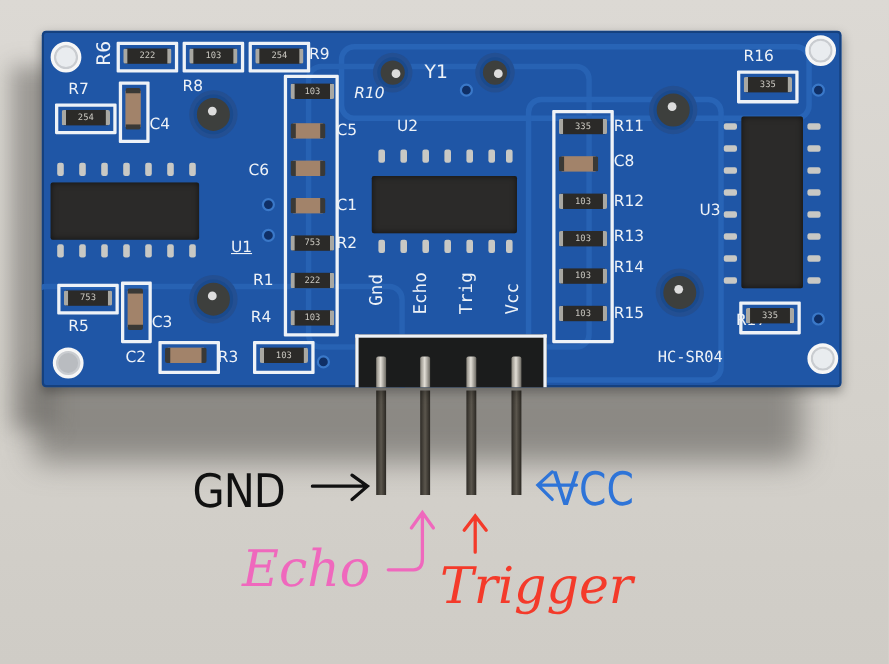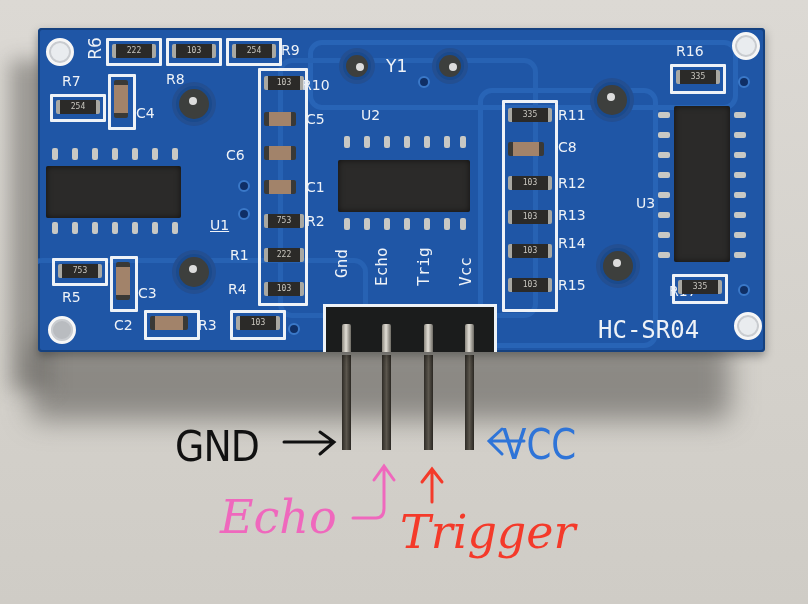--- a/index.html
+++ b/index.html
@@ -120,21 +120,21 @@
 
   <div class="silk" style="left:76px;top:290px;">C2</div>
   <div class="pad-box" style="left:106px;top:282px;width:50px;height:24px;"></div>
   <div class="cap" style="left:112px;top:288px;width:28px;"></div>
   <div class="silk" style="left:160px;top:290px;">R3</div>
   <div class="pad-box" style="left:192px;top:282px;width:50px;height:24px;"></div>
   <div class="res" style="left:198px;top:288px;width:36px;">103</div>
 
   <div class="pad-box" style="left:220px;top:40px;width:44px;height:232px;"></div>
   <div class="res" style="left:226px;top:48px;width:32px;">103</div>
-  <div class="silk" style="left:264px;top:50px;">R10</div>
+  <div class="silk" style="left:284px;top:50px;font-style:italic;">R10</div>
   <div class="cap" style="left:226px;top:84px;width:22px;"></div>
   <div class="silk" style="left:268px;top:84px;">C5</div>
   <div class="cap" style="left:226px;top:118px;width:22px;"></div>
   <div class="silk" style="left:188px;top:120px;">C6</div>
   <div class="cap" style="left:226px;top:152px;width:22px;"></div>
   <div class="silk" style="left:268px;top:152px;text-align:right;">C1</div>
   <div class="res" style="left:226px;top:186px;width:32px;">753</div>
   <div class="silk" style="left:268px;top:186px;">R2</div>
   <div class="res" style="left:226px;top:220px;width:32px;">222</div>
   <div class="silk" style="left:192px;top:220px;">R1</div>
@@ -176,21 +176,21 @@
   <div class="silk" style="left:520px;top:112px;">C8</div>
   <div class="res" style="left:470px;top:148px;width:36px;">103</div>
   <div class="silk" style="left:520px;top:148px;">R12</div>
   <div class="res" style="left:470px;top:182px;width:36px;">103</div>
   <div class="silk" style="left:520px;top:180px;text-align:center;">R13</div>
   <div class="res" style="left:470px;top:216px;width:36px;">103</div>
   <div class="silk" style="left:520px;top:208px;">R14</div>
   <div class="res" style="left:470px;top:250px;width:36px;">103</div>
   <div class="silk" style="left:520px;top:250px;">R15</div>
 
-  <div class="silk" style="left:598px;top:168px;">U3</div>
+  <div class="silk" style="left:598px;top:156px;">U3</div>
   <div class="ic" style="left:636px;top:78px;width:56px;height:156px;"></div>
   <div class="pinh" style="left:620px;top:84px;"></div>
   <div class="pinh" style="left:620px;top:104px;"></div>
   <div class="pinh" style="left:620px;top:124px;"></div>
   <div class="pinh" style="left:620px;top:144px;"></div>
   <div class="pinh" style="left:620px;top:164px;"></div>
   <div class="pinh" style="left:620px;top:184px;"></div>
   <div class="pinh" style="left:620px;top:204px;"></div>
   <div class="pinh" style="left:620px;top:224px;"></div>
   <div class="pinh" style="left:696px;top:84px;"></div>
@@ -203,21 +203,21 @@
   <div class="pinh" style="left:696px;top:224px;"></div>
 
   <div class="silk" style="left:638px;top:16px;">R16</div>
   <div class="pad-box" style="left:632px;top:36px;width:50px;height:24px;"></div>
   <div class="res" style="left:638px;top:42px;width:36px;">335</div>
 
   <div class="silk" style="left:612px;top:256px;margin-left:19px;">R17</div>
   <div class="pad-box" style="left:634px;top:246px;width:50px;height:24px;"></div>
   <div class="res" style="left:640px;top:252px;width:36px;">335</div>
 
-  <div class="silk" style="left:560px;top:290px;font-size:24px;font-family:'DejaVu Sans Mono',monospace;">HC-SR04</div>
+  <div class="silk" style="left:560px;top:290px;font-size:14px;font-family:'DejaVu Sans Mono',monospace;">HC-SR04</div>
 </div>
 
 <div class="label gnd">GND</div>
 <svg class="arrow" style="left:282px;top:428px;" width="56" height="30">
   <path d="M2 14 L50 14 M38 4 L52 14 L38 26" stroke="#111" stroke-width="3" fill="none" stroke-linecap="round"></path>
 </svg>
 
 <svg class="arrow" style="left:486px;top:426px;" width="40" height="32">
   <path d="M38 15 L4 15 M16 3 L3 15 L16 28" stroke="#2e74d8" stroke-width="3" fill="none" stroke-linecap="round"></path>
 </svg>

